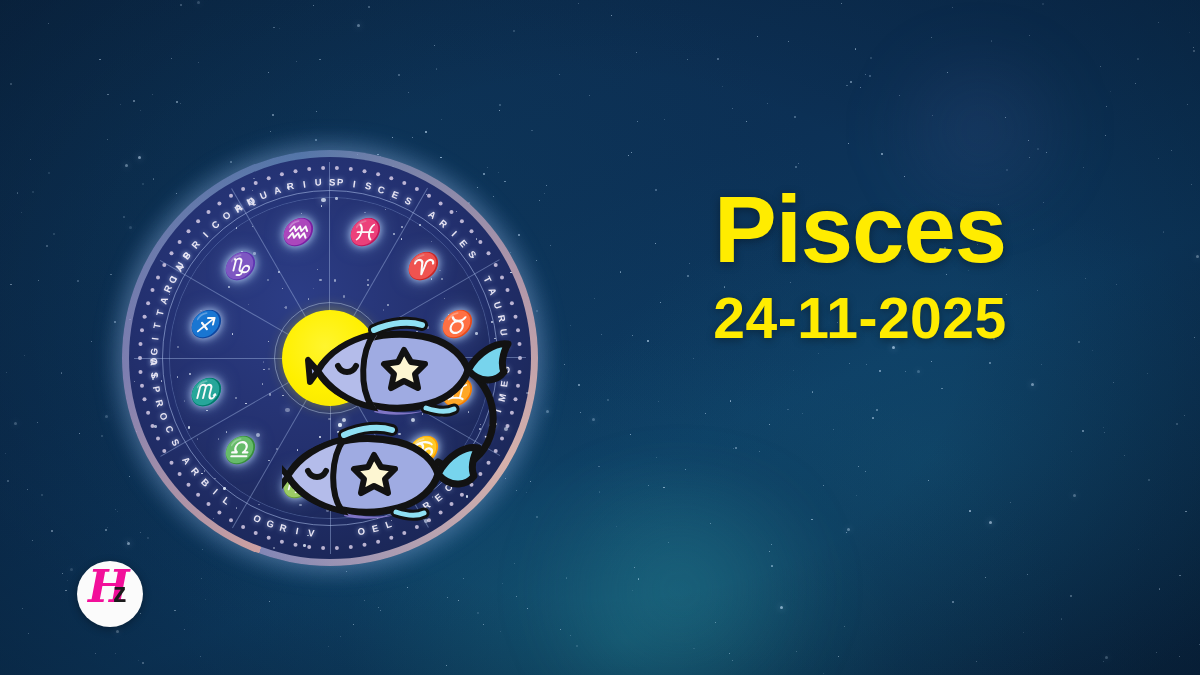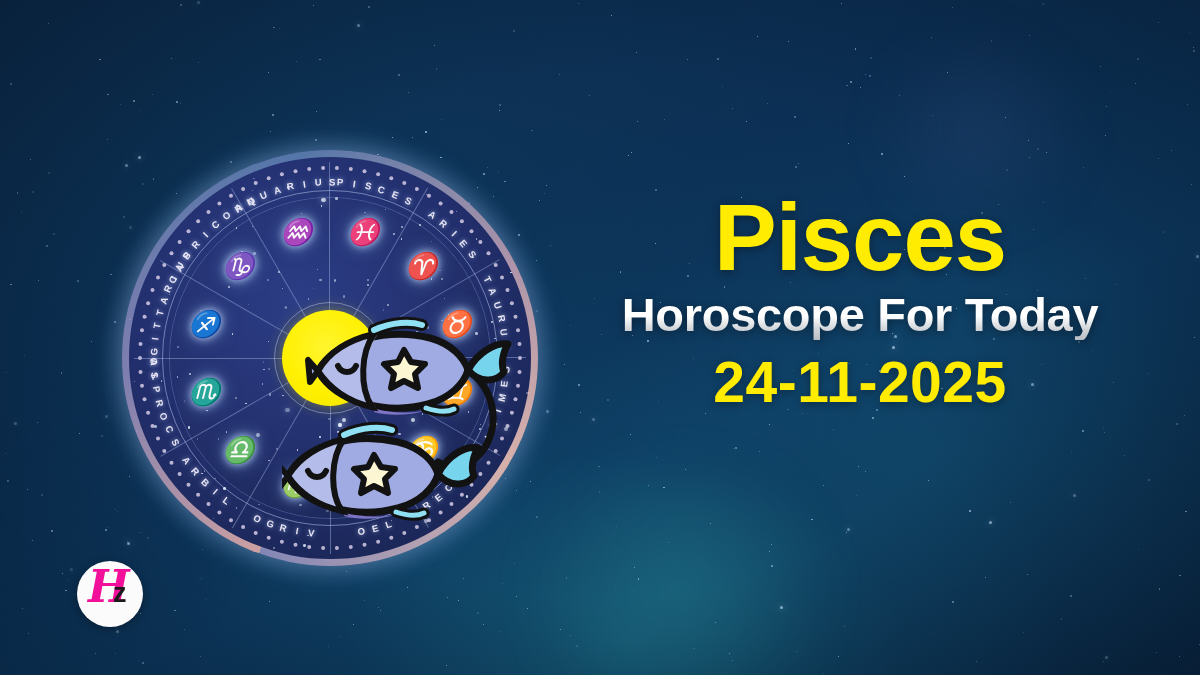--- a/index.html
+++ b/index.html
@@ -70,21 +70,21 @@
     transform:translate(-50%,-50%);}
 
   
   .cdots{position:absolute;inset:0;border-radius:50%;overflow:hidden;}
   .cd{position:absolute;border-radius:50%;background:#eaf3ff;}
 
   
   #fish{position:absolute;left:160px;top:158px;width:230px;height:225px;}
 
   
-  #txt{position:absolute;left:560px;top:192px;width:600px;}
+  #txt{position:absolute;left:560px;top:184px;width:600px;}
   .t-title{font-size:94px;line-height:.98;font-weight:700;color:#ffec00;
     letter-spacing:-1px;text-align:center;
     text-shadow:0 2px 10px rgba(0,0,0,.35);}
   .t-sub{margin-top:6px;font-size:47px;line-height:1.06;font-weight:700;
     text-align:center;letter-spacing:-.3px;
     background:linear-gradient(180deg,#ffffff 0%,#ffffff 52%,#d2d6da 78%,#b9bec4 100%);
     -webkit-background-clip:text;background-clip:text;color:transparent;
     filter:drop-shadow(0 2px 5px rgba(0,0,0,.40));}
   .t-date{margin-top:14px;font-size:57px;line-height:1;font-weight:700;
     color:#ffec00;text-align:center;letter-spacing:.5px;
@@ -972,21 +972,20 @@
 
         <path d="M26 163 C30 171 40 171 44 163" fill="none" stroke="#121212" stroke-width="6" stroke-linecap="round"></path>
 
         <path d="M92 147 L99 159 L113 161 L103 171 L106 185 L92 178 L79 185 L82 171 L72 161 L86 159 Z" fill="#fdf6d2" stroke="#121212" stroke-width="6" stroke-linejoin="round"></path>
       </g>
     </svg>
   </div>
 
   <div id="txt">
     <div class="t-title">Pisces</div>
-    <div class="t-sub">Horoscope For Today</div>
     <div class="t-date">24-11-2025</div>
   </div>
 
   <div id="logo">
     <span class="lg-h">H</span>
     <span class="lg-z">z</span>
   </div>
 
 </div>
 

